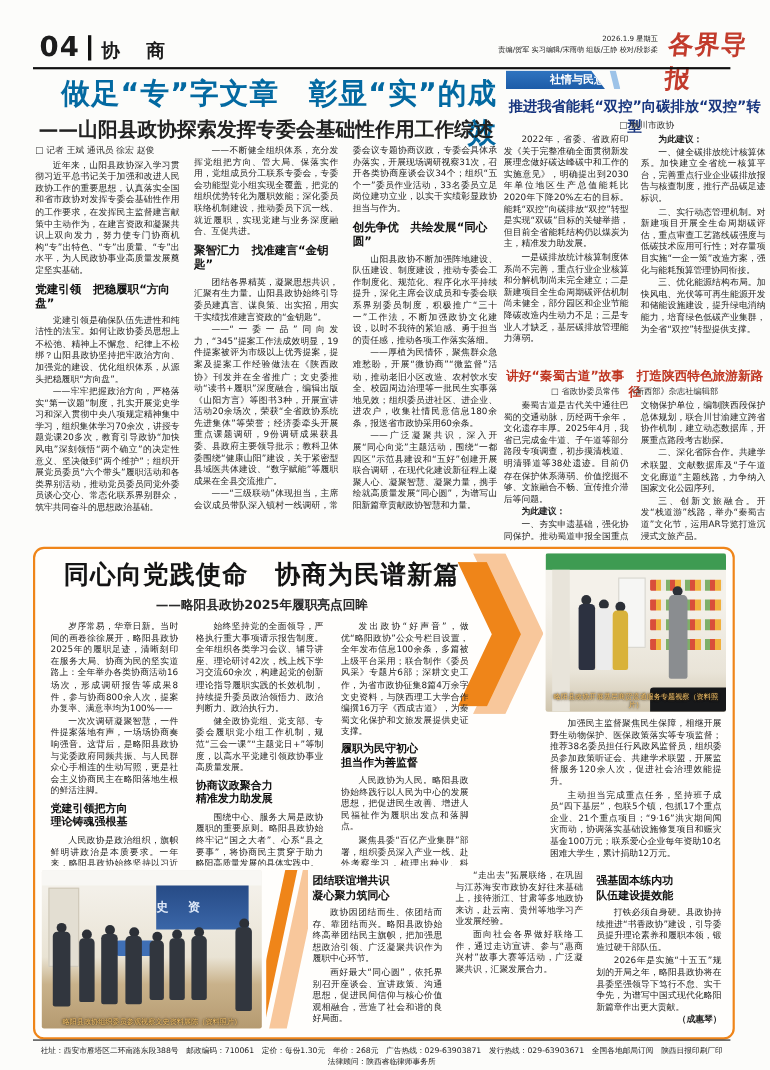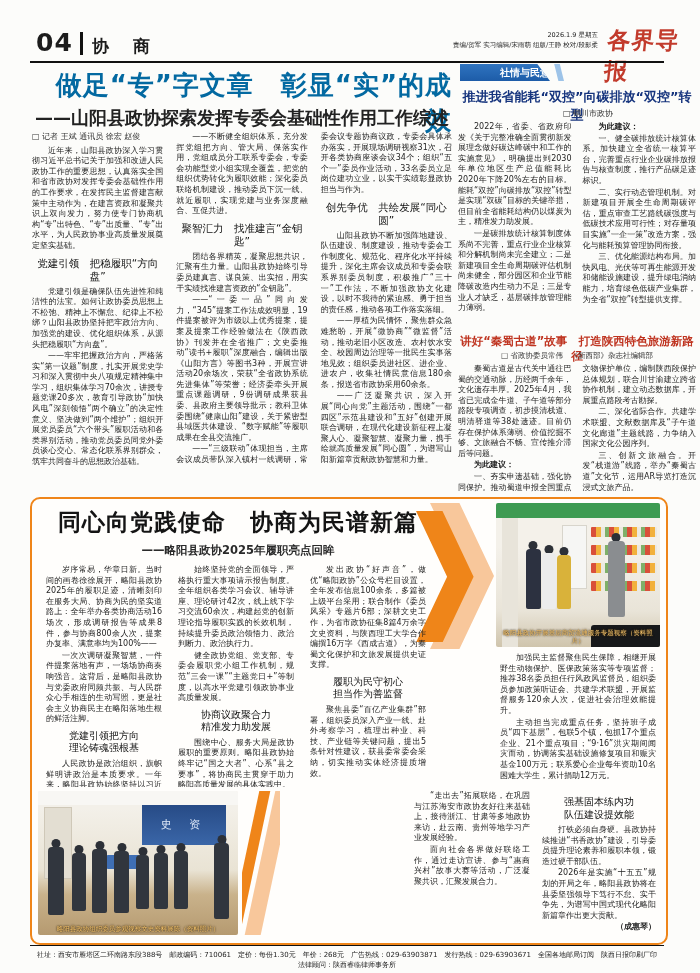--- a/index.html
+++ b/index.html
@@ -15,22 +15,22 @@
   .dateblock{left:380px;top:30px;width:218px;text-align:right;font-size:6.5px;line-height:10px;color:#222}
   .logo{left:606px;top:25px;font-size:23px;font-weight:bold;color:#c23b2c;
         font-family:"DejaVu Serif",serif;transform:skewX(-6deg);letter-spacing:1px}
 
   
   .body{font-size:8px;line-height:10.6px;color:#232323;text-align:justify}
   .body p{margin:0 0 1px;text-indent:2em}
   .body p.byl{text-indent:0;color:#333;margin-bottom:3px}
   .body p.lead{font-weight:bold}
   .body p.sign{text-indent:0;text-align:right;font-weight:bold}
-  h4.colsub{font-size:10.5px;margin:5px 0 4px;text-align:center;white-space:pre-line;
-            color:#111;font-weight:400;line-height:13px}
+  h4.colsub{font-size:10.5px;margin:5px 0 4px;text-align:left;white-space:pre-line;
+            color:#111;font-weight:700;line-height:13px}
   .cols3{column-count:3;column-gap:13px;overflow:hidden}
   .cols2{column-count:2;column-gap:11px;overflow:hidden}
 
   
   .mhead{left:32px;top:68px;width:420px;text-align:right;font-size:26px;font-weight:900;letter-spacing:1px;color:#0369a1}
   .msub{left:32px;top:106px;width:420px;text-align:center;font-size:18px;font-weight:bold;color:#222}
   .mbody{left:32px;top:132px;width:420px;height:356px}
 
   
   .badge{left:460px;top:64px;width:90px;height:17px;background:linear-gradient(#2f74c0,#1d5ca8);
@@ -78,21 +78,21 @@
   .photo{position:absolute;overflow:hidden;border-radius:2px}
   .caption{position:absolute;left:2px;right:2px;bottom:2px;text-align:center;font-size:6.5px;
            color:#f7c56d;text-shadow:0 0 2px #3a2a10,0 0 2px #3a2a10;line-height:8px}
   .ph-store{left:464px;top:4px;width:164px;height:144px;background:linear-gradient(#f4f1ea 30%,#e9e4d8 75%,#cfc4ac)}
   .ph-visit{left:6px;top:292px;width:200px;height:144px;
             background:linear-gradient(#f3f0e9 12%,#e9e3d4 55%,#c9b28b 72%,#b59a70)}
   .sil{position:absolute}
   .sil b{position:absolute;left:50%;transform:translateX(-50%);top:0;width:9px;height:9px;border-radius:50%;background:#2c3037}
   .sil i{position:absolute;left:0;right:0;top:8px;bottom:0;border-radius:4px 4px 2px 2px;background:#31363e}
   .panel-blue{position:absolute;background:linear-gradient(#274b86,#3a66a8);color:#dfe9f8;
-              text-align:center;letter-spacing:7px;font-size:11px;font-weight:normal}
+              text-align:left;letter-spacing:7px;font-size:11px;font-weight:bold}
   .shelfrow{position:absolute;height:10px;border-radius:1px;
             background:repeating-linear-gradient(90deg,#d94f3a 0 5px,#f2b13c 5px 10px,#ece9e1 10px 14px,#7fb069 14px 18px)}
 
   
   .footline{left:30px;top:950px;width:634px;text-align:center;font-size:7px;color:#222}
 </style>
 </head>
 <body>
 
 <div class="abs pgnum">04</div>
@@ -197,20 +197,21 @@
       <p>始终坚持党的全面领导，严格执行重大事项请示报告制度。全年组织各类学习会议、辅导讲座、理论研讨42次，线上线下学习交流60余次，构建起党的创新理论指导履职实践的长效机制，持续提升委员政治领悟力、政治判断力、政治执行力。</p>
       <p>健全政协党组、党支部、专委会履职党小组工作机制，规范“三会一课”“主题党日+”等制度，以高水平党建引领政协事业高质量发展。</p>
       <h4 class="colsub">协商议政聚合力
 精准发力助发展</h4>
       <p>围绕中心、服务大局是政协履职的重要原则。略阳县政协始终牢记“国之大者”、心系“县之要事”，将协商民主贯穿于助力略阳高质量发展的具体实践中。</p>
     </div>
   <div class="fc c3 body">
       <p>发出政协“好声音”，做优“略阳政协”公众号栏目设置，全年发布信息100余条，多篇被上级平台采用；联合制作《委员风采》专题片6部；深耕文史工作，为省市政协征集8篇4万余字文史资料，与陕西理工大学合作编撰16万字《西成古道》，为秦蜀文化保护和文旅发展提供史证支撑。</p>
       <h4 class="colsub">履职为民守初心
 担当作为善监督</h4>
+      <p>人民政协为人民。略阳县政协始终践行以人民为中心的发展思想，把促进民生改善、增进人民福祉作为履职出发点和落脚点。</p>
       <p>聚焦县委“百亿产业集群”部署，组织委员深入产业一线、赴外考察学习，梳理出种业、科技、产业链等关键问题，提出5条针对性建议，获县委常委会采纳，切实推动实体经济提质增效。</p>
     </div>
   <div class="fc c4 body">
       <p>加强民主监督聚焦民生保障，相继开展野生动物保护、医保政策落实等专项监督；推荐38名委员担任行风政风监督员，组织委员参加政策听证会、共建学术联盟，开展监督服务120余人次，促进社会治理效能提升。</p>
       <p>主动担当完成重点任务，坚持班子成员“四下基层”，包联5个镇，包抓17个重点企业、21个重点项目；“9·16”洪灾期间闻灾而动，协调落实基础设施修复项目和赈灾基金100万元；联系爱心企业每年资助10名困难大学生，累计捐助12万元。</p>
     </div>
 
   <div class="photo ph-visit">
     <div style="position:absolute;left:0;top:0;right:0;height:14px;background:#f8f7f4"></div>
     <div class="panel-blue" style="left:52%;top:14px;width:42%;height:40px;line-height:40px">史 资</div>
@@ -249,20 +250,26 @@
         <i></i>
       </div>
     <div class="caption">略阳县政协组织委员参观视察文史资料展陈（资料照片）</div>
   </div>
 
   <div class="ribbon">
       <i class="r1"></i>
       <i class="r2"></i>
     </div>
 
+  <div class="fc l1 body">
+      <h4 class="colsub">团结联谊增共识
+凝心聚力筑同心</h4>
+      <p>政协因团结而生、依团结而存、靠团结而兴。略阳县政协始终高举团结民主旗帜，把加强思想政治引领、广泛凝聚共识作为履职中心环节。</p>
+      <p>画好最大“同心圆”，依托界别召开座谈会、宣讲政策、沟通思想，促进民间信仰与核心价值观相融合，营造了社会和谐的良好局面。</p>
+    </div>
   <div class="fc l2 body">
       <p>“走出去”拓展联络，在巩固与江苏海安市政协友好往来基础上，接待浙江、甘肃等多地政协来访，赴云南、贵州等地学习产业发展经验。</p>
       <p>面向社会各界做好联络工作，通过走访宣讲、参与“惠商兴村”故事大赛等活动，广泛凝聚共识，汇聚发展合力。</p>
     </div>
   <div class="fc l3 body">
       <h4 class="colsub">强基固本练内功
 队伍建设提效能</h4>
       <p>打铁必须自身硬。县政协持续推进“书香政协”建设，引导委员提升理论素养和履职本领，锻造过硬干部队伍。</p>
       <p>2026年是实施“十五五”规划的开局之年，略阳县政协将在县委坚强领导下笃行不怠、实干争先，为谱写中国式现代化略阳新篇章作出更大贡献。</p>
       <p class="sign">（成惠琴）</p>

